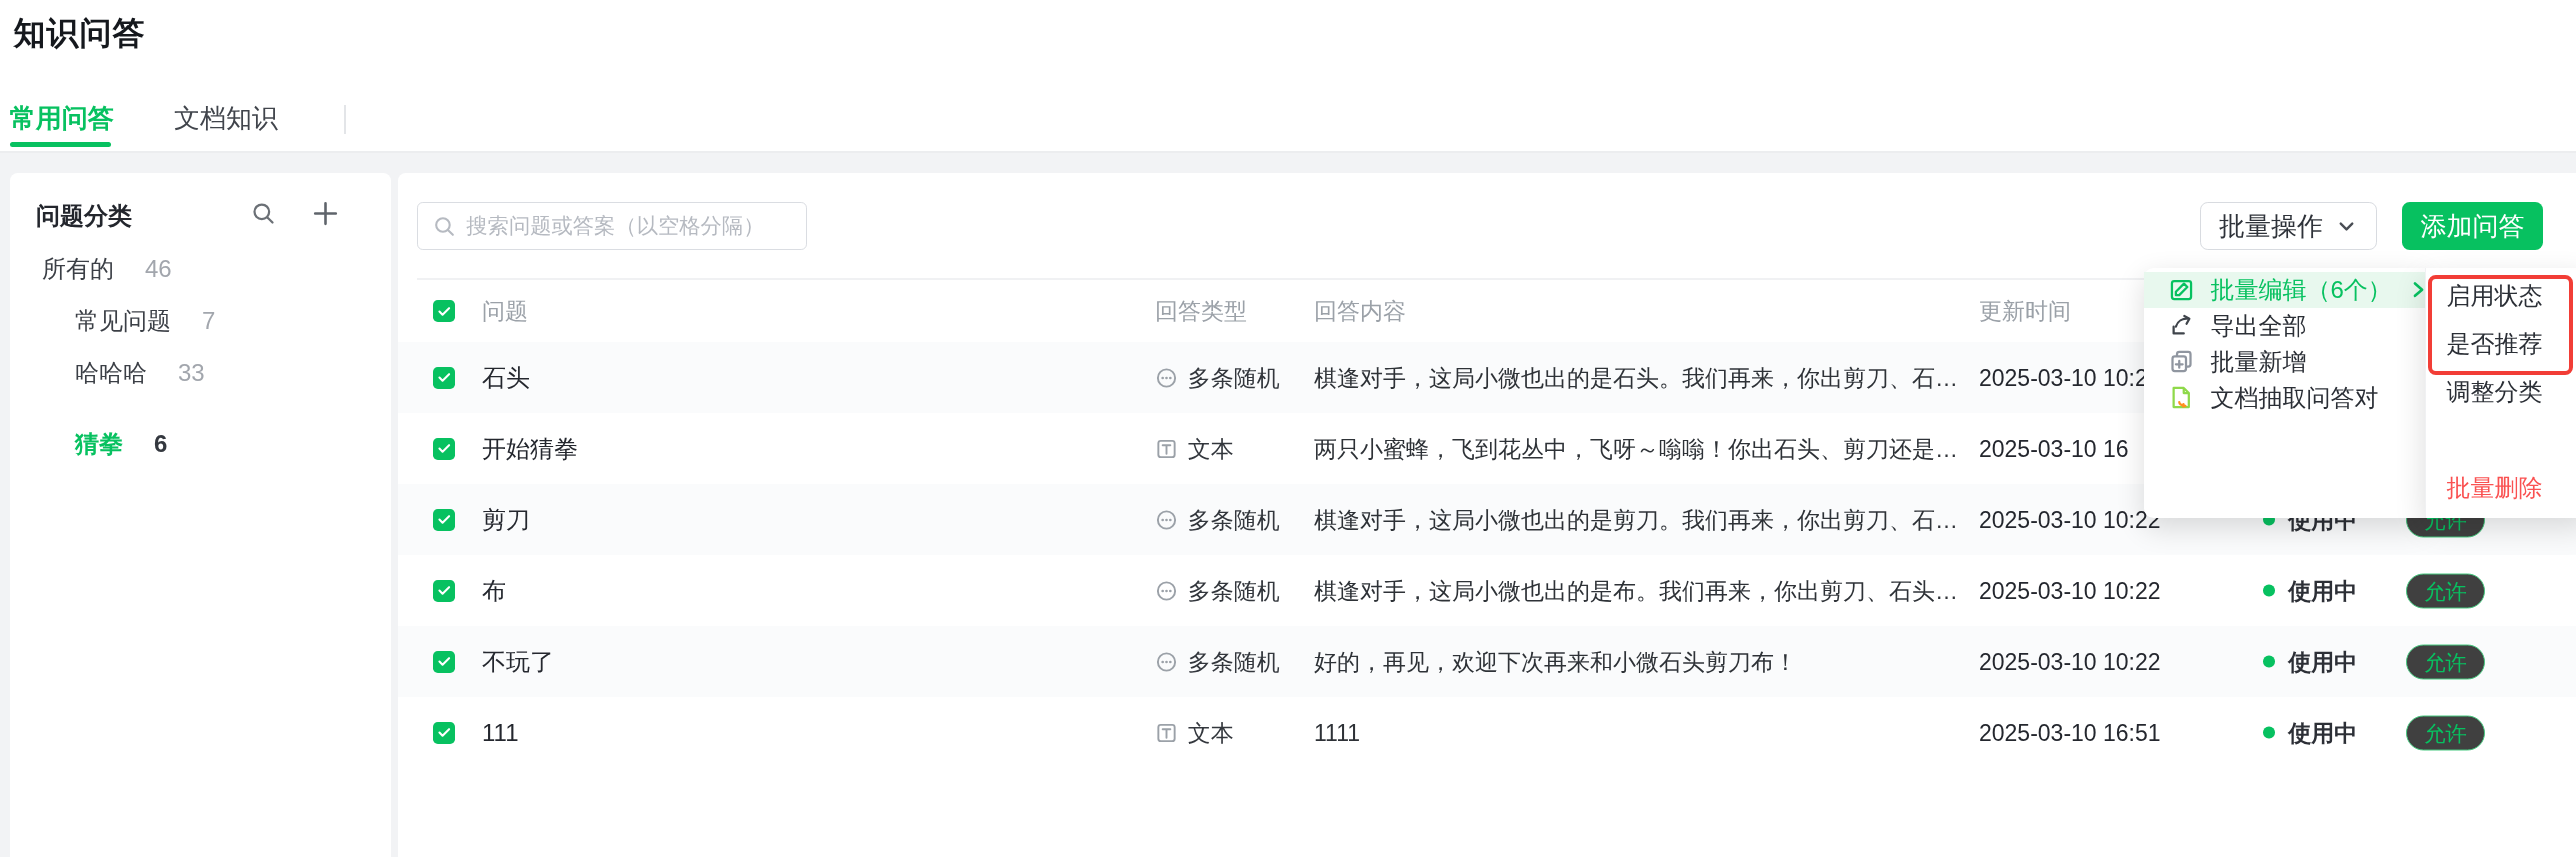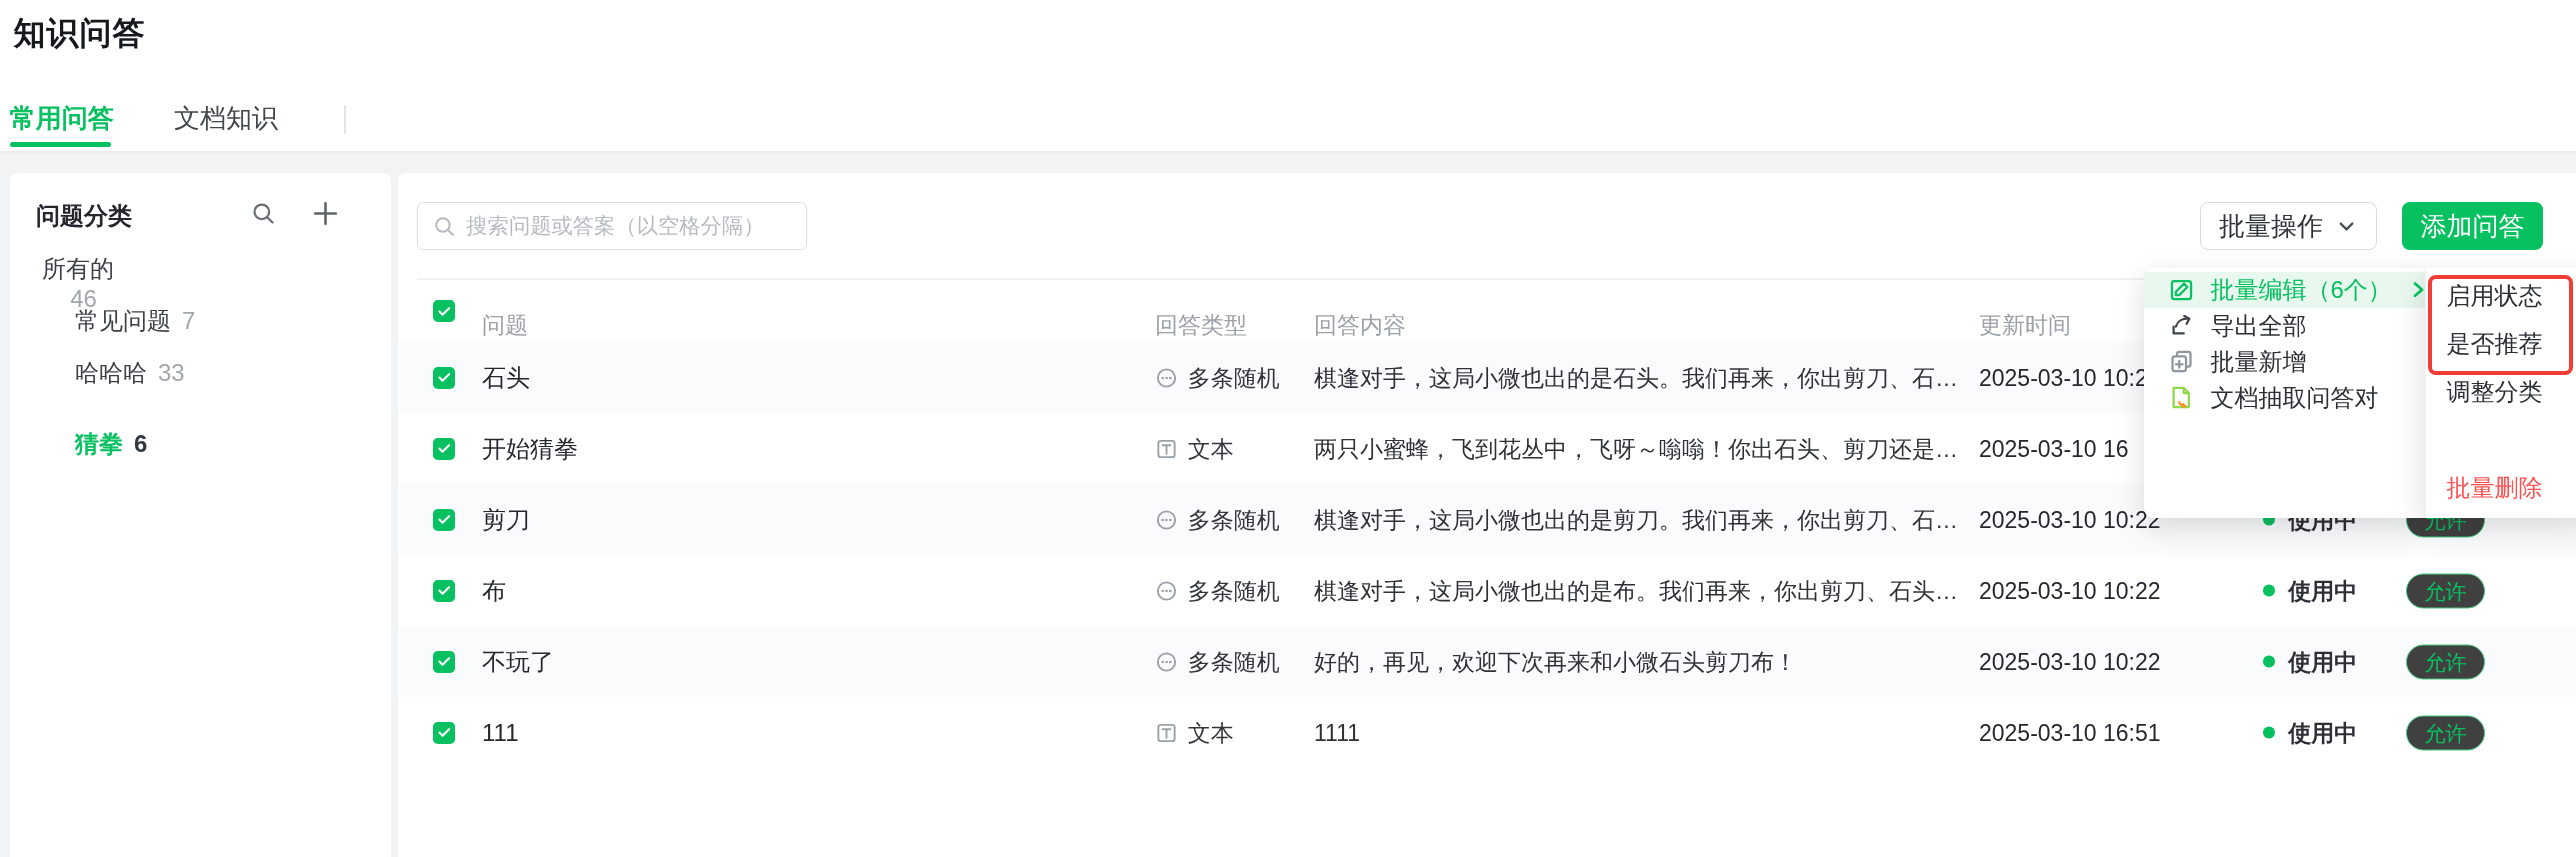--- a/index.html
+++ b/index.html
@@ -21,39 +21,39 @@
   
   .content-bg { left:0; top:153px; width:2576px; height:705px; background:#f2f3f5; }
   .sidebar-panel { left:9.7px; top:173px; width:381px; height:685px; background:#fff; border-radius:7.8px 7.8px 0 0; }
   .main-panel { left:398px; top:173px; width:2178px; height:685px; background:#fff; border-radius:7.8px 0 0 0; }
 
   
   .cat-title { left:36px; top:200px; font-size:24px; font-weight:700; color:#23262d; }
   .cat-search { left:250px; top:200px; }
   .cat-add { left:310px; top:198px; }
   .cat-item { display:flex; align-items:center; height:31px; font-size:24px; color:#3b3f46; cursor:pointer; white-space:nowrap; }
-  .cat-item .count { margin-left:11px; color:#a2a6ad;text-align:center; }
+  .cat-item .count { margin-left:31px; color:#a2a6ad;text-align:center; }
   .cat-item.selected { color:#07c160; font-weight:700; }
   .cat-item.selected .count { color:#34383f; font-weight:700; }
 
   
   .search-box { left:417px; top:202px; width:390px; height:48px; border:1.9px solid #dadde2; border-radius:5.8px;
     display:flex; align-items:center; padding:0 13.6px; background:#fff; }
   .search-box input { border:none; outline:none; width:100%; font-size:21.3px; color:#33363c; margin-left:9.7px;
     font-family:inherit; background:transparent; }
   .search-box input::placeholder { color:#b6bac1; }
   .btn-batch { left:2200px; top:202px; width:177px; height:48px; border:1.9px solid #d8dbe0; border-radius:7.8px;
     background:#fff; display:flex; align-items:center; justify-content:center; gap:12px; font-size:26px; color:#2f333a; cursor:pointer; }
   .btn-add { left:2402px; top:202px; width:141px; height:48px; border-radius:7.8px; background:#07c160;
     display:flex; align-items:center; justify-content:center; font-size:26px; color:#fff; font-weight:500; cursor:pointer; }
 
   
   .table-top-border { left:417px; top:278px; width:2132px; height:1.9px; background:#f0f1f3; }
   .thead { left:398px; top:280px; width:2178px; height:62px; position:absolute; }
-  .thead .th { position:absolute; top:50%; transform:translateY(-50%); font-size:23px; color:#9ba1a8; white-space:nowrap;margin-top:14px; }
+  .thead .th { position:absolute; top:50%; transform:translateY(-50%); font-size:23px; color:#9ba1a8; white-space:nowrap; }
   #rows { left:398px; top:342px; width:2178px; position:absolute; }
   .trow { position:relative; width:100%; height:71px; }
   .trow:nth-child(odd) { background:#fafbfc; }
   .cell { position:absolute; top:50%; transform:translateY(-50%); white-space:nowrap; }
   .c-check { left:35px; } .h-check { left:35px; top:50%; transform:translateY(-50%); position:absolute; }
   .c-q { left:84px; font-size:24px; color:#24272e; }
   .c-type { left:757px; display:flex; align-items:center; gap:9.7px; font-size:23px; color:#33373d; }
   .c-content { left:916px; font-size:23px; color:#2e3237; max-width:651px; overflow:hidden; text-overflow:ellipsis; }
   .c-updated { left:1581px; font-size:23px; color:#24272e; }
   .c-status { left:1865px; display:flex; align-items:center; gap:13.6px; font-size:23px; font-weight:600; color:#2c2f36; }
@@ -108,21 +108,21 @@
   <svg width="27" height="27" viewBox="0 0 24 24" fill="none" stroke="#6b7076" stroke-width="2">
       <circle cx="10.5" cy="10.5" r="6.5"></circle>
       <path d="M15.5 15.5 L20 20" stroke-linecap="round"></path>
     </svg>
 </div>
 <div class="abs cat-add">
   <svg width="31" height="31" viewBox="0 0 24 24" fill="none" stroke="#5f646b" stroke-width="2">
       <path d="M12 4v16M4 12h16" stroke-linecap="round"></path>
     </svg>
 </div>
-<div class="abs cat-item" style="left:42px; top:253px;flex-direction:column;">
+<div class="abs cat-item" style="left:42px; top:253px;">
   <span>所有的</span>
   <span class="count">46</span>
 </div>
 <div class="abs cat-item" style="left:75px; top:305px;">
   <span>常见问题</span>
   <span class="count">7</span>
 </div>
 <div class="abs cat-item" style="left:75px; top:357px;">
   <span>哈哈哈</span>
   <span class="count">33</span>

